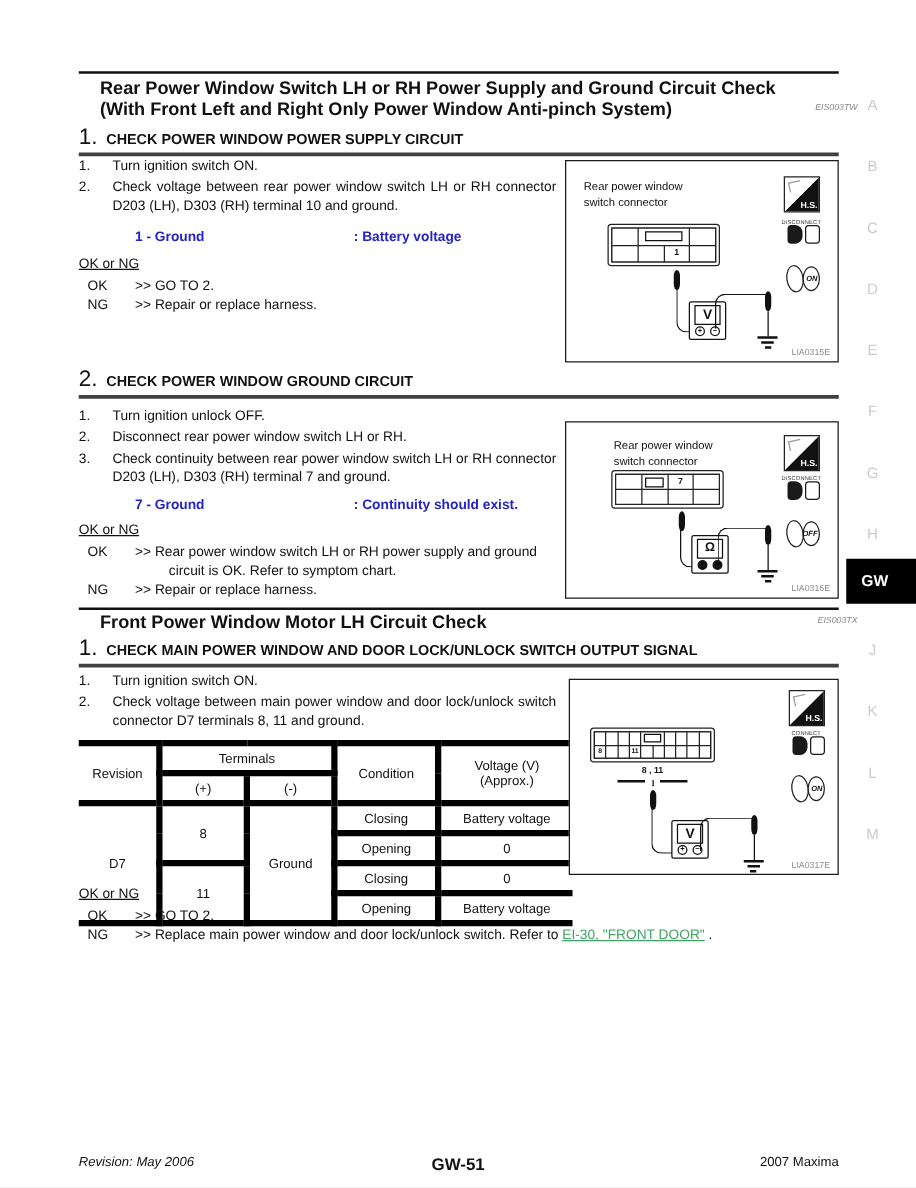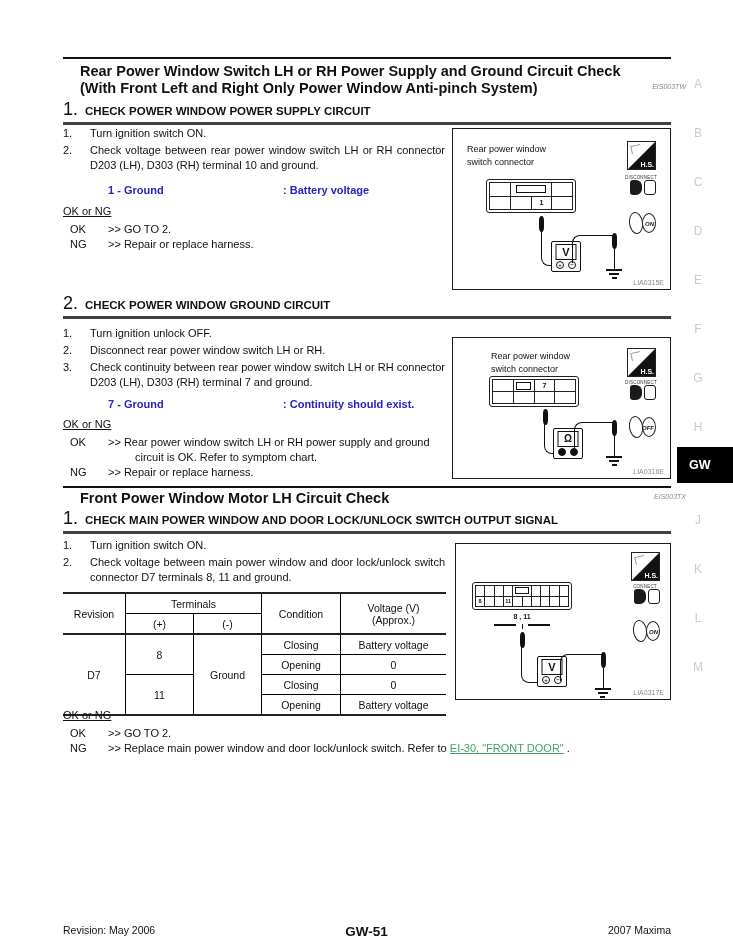--- a/index.html
+++ b/index.html
@@ -68,31 +68,31 @@
   .blob-r { width:12px; height:15px; border:1.2px solid #1a1a1a; border-radius:3px; margin-left:2px; box-sizing:border-box; }
   .ign { position:absolute; width:27px; height:27px; }
   .ign-c1 { position:absolute; left:0; top:2px; width:14px; height:22px; border:1.5px solid #222;
             border-radius:50%; transform:rotate(-8deg); box-sizing:border-box; }
   .ign-c2 { position:absolute; right:0; top:3px; width:14px; height:20px; border:1.5px solid #222;
             border-radius:50%; box-sizing:border-box; background:#fff; }
   .ign-label { position:absolute; right:2px; top:50%; transform:translateY(-50%); font-size:6px; font-weight:bold; font-style:italic; }
   
   .spec-table { position:absolute; left:63px; top:592px; width:380px; border-collapse:collapse;
     border-top:2px solid #222; border-bottom:2px solid #222; font-size:10.5px; table-layout:fixed; }
-  .spec-table td { border:1px solid #000000; text-align:center; vertical-align:middle; height:19px; padding:0; line-height:12px; }
+  .spec-table td { border:5px solid #000000; text-align:center; vertical-align:middle; height:19px; padding:0; line-height:12px; }
   .spec-table tr td:first-child { border-left:none; }
   .spec-table tr td:last-child { border-right:none; }
   .spec-table td.hsep { border-bottom:2px solid #222; }
   
   .mletter { position:absolute; left:690px; width:16px; text-align:center; font-size:12px; color:#cbcbcb; }
   .mtab { position:absolute; left:677px; top:447px; width:56px; height:36px; background:#000;
           color:#fff; font-size:12.5px; font-weight:bold; line-height:36px; padding-left:12px; box-sizing:border-box; }
   
   .foot { position:absolute; top:924px; left:0; width:733px; font-size:10.5px; }
-  .foot-left { position:absolute; left:63px; }
+  .foot-left { position:absolute; left:63px;font-style:italic; }
   .foot-center { position:absolute; left:0; width:733px; text-align:center; font-size:13.5px; font-weight:bold; }
   .foot-right { position:absolute; right:62px; }
 </style>
 </head>
 <body>
 
 <div class="page">
 
   <div class="rule" style="top:57px;"></div>
 

